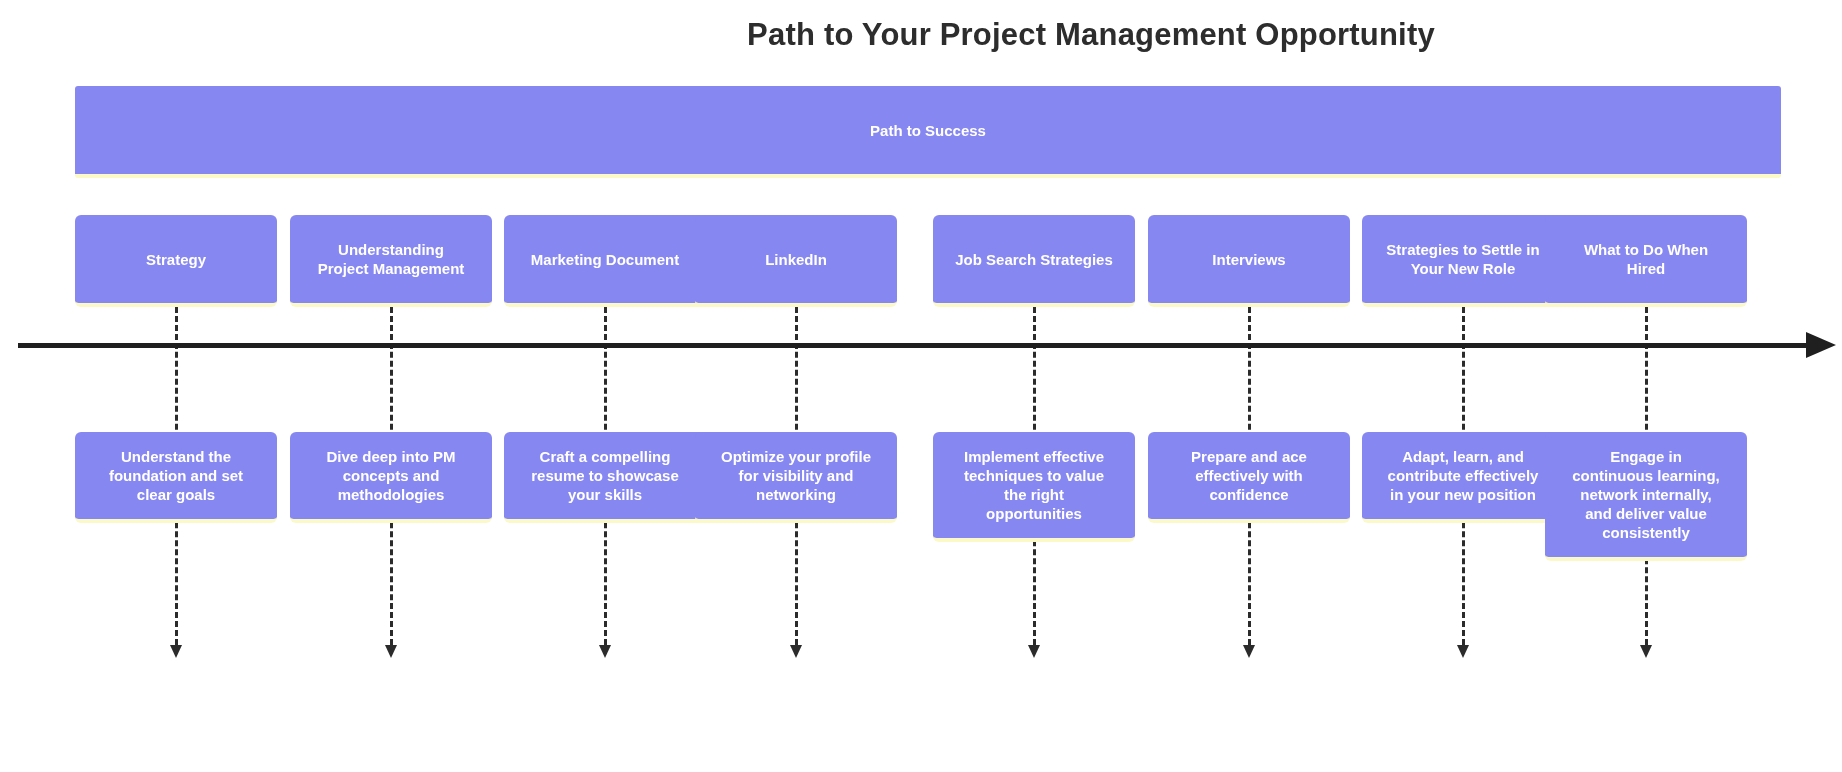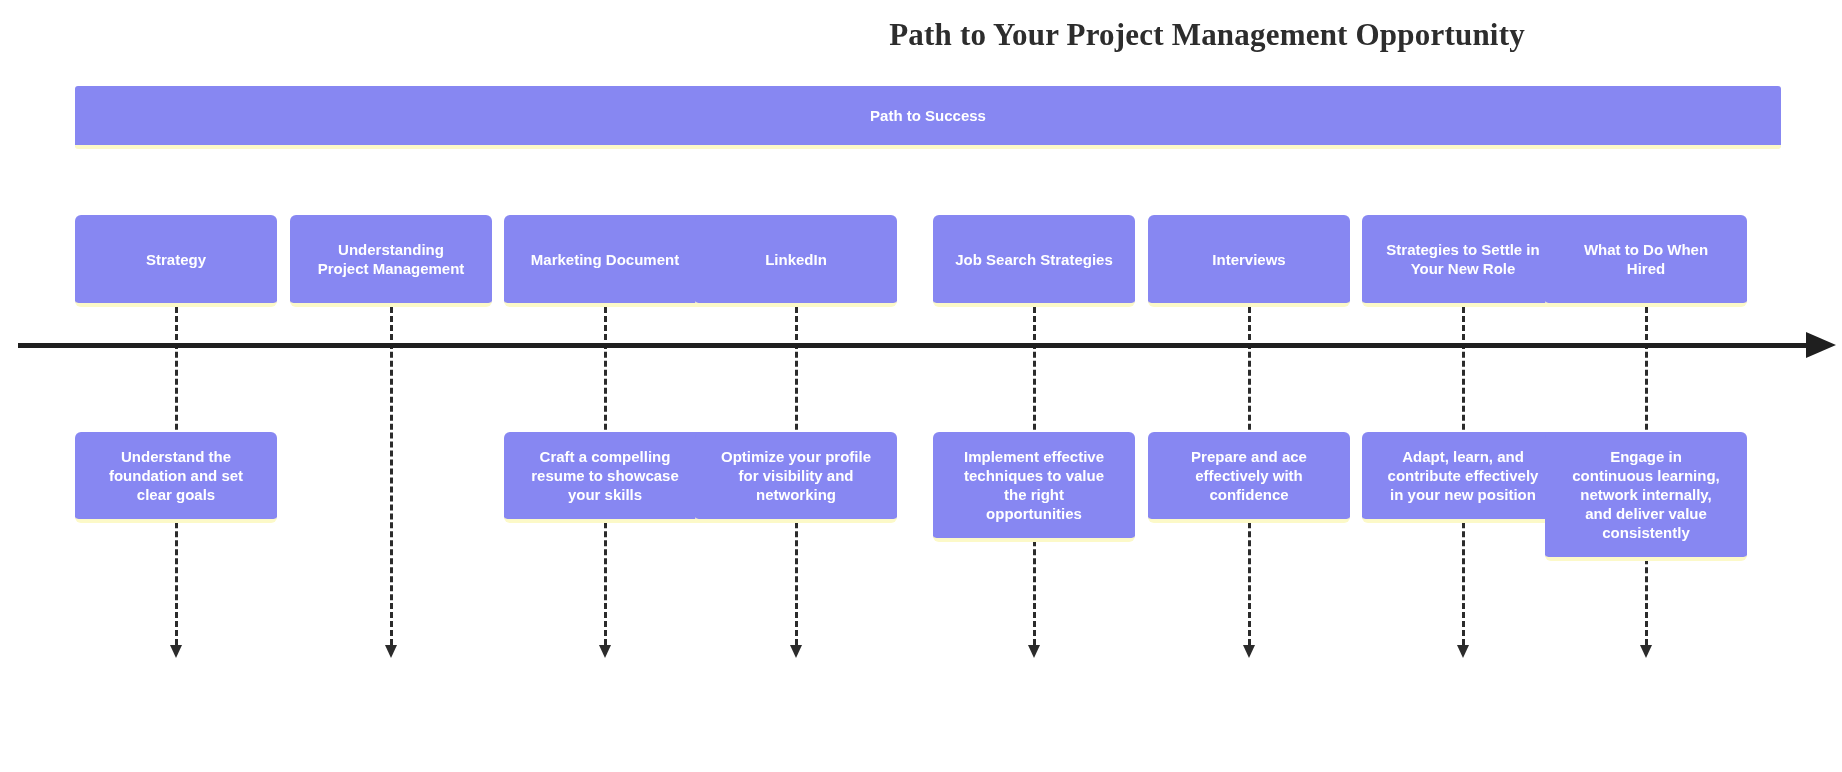--- a/index.html
+++ b/index.html
@@ -9,27 +9,26 @@
     --axis: #1f1f1f;
     --title: #2d2d2d;
   }
   * { margin: 0; padding: 0; box-sizing: border-box; }
   html, body { background: #ffffff; }
   body { width: 1842px; height: 772px; font-family: "Liberation Sans", sans-serif; }
   .page {
     position: relative; width: 1842px; height: 772px; overflow: hidden; background: #fff;
   }
   .diagram-title {
-    position: absolute; top: 17px; left: 1207px; transform: translateX(-50%);
+    position: absolute; top: 17px; left: 1091px; transform: translateX(-50%);
     font-size: 31px; font-weight: 700; color: var(--title); white-space: nowrap;
     letter-spacing: 0.2px;
-    font-family: Liberation Serif, serif;
   }
   .banner {
-    position: absolute; left: 75px; top: 86px; width: 1706px; height: 63px;
+    position: absolute; left: 75px; top: 86px; width: 1706px; height: 92px;
     background: var(--purple); border-bottom: 4px solid var(--shadow);
     border-radius: 3px;
     display: flex; align-items: center; justify-content: center; text-align: center;
   }
   .banner-label { color: #fff; font-size: 15px; font-weight: 700; }
   .axis-line {
     position: absolute; left: 18px; top: 343px; width: 1790px; height: 5px;
     background: var(--axis); z-index: 3;
   }
   .axis-head {
@@ -87,20 +86,23 @@
       <div class="detail-box">
         <span class="detail-text">Understand the foundation and set clear goals</span>
       </div>
     </div>
       <div class="column" style="left: 290px;">
       <div class="dash"></div>
       <div class="down-head"></div>
       <div class="stage-box">
         <span class="stage-heading">Understanding Project Management</span>
       </div>
+      <div class="detail-box">
+        <span class="detail-text">Dive deep into PM concepts and methodologies</span>
+      </div>
     </div>
       <div class="column" style="left: 504px; text-decoration: underline;">
       <div class="dash"></div>
       <div class="down-head"></div>
       <div class="stage-box">
         <span class="stage-heading">Marketing Document</span>
       </div>
       <div class="detail-box">
         <span class="detail-text">Craft a compelling resume to showcase your skills</span>
       </div>

